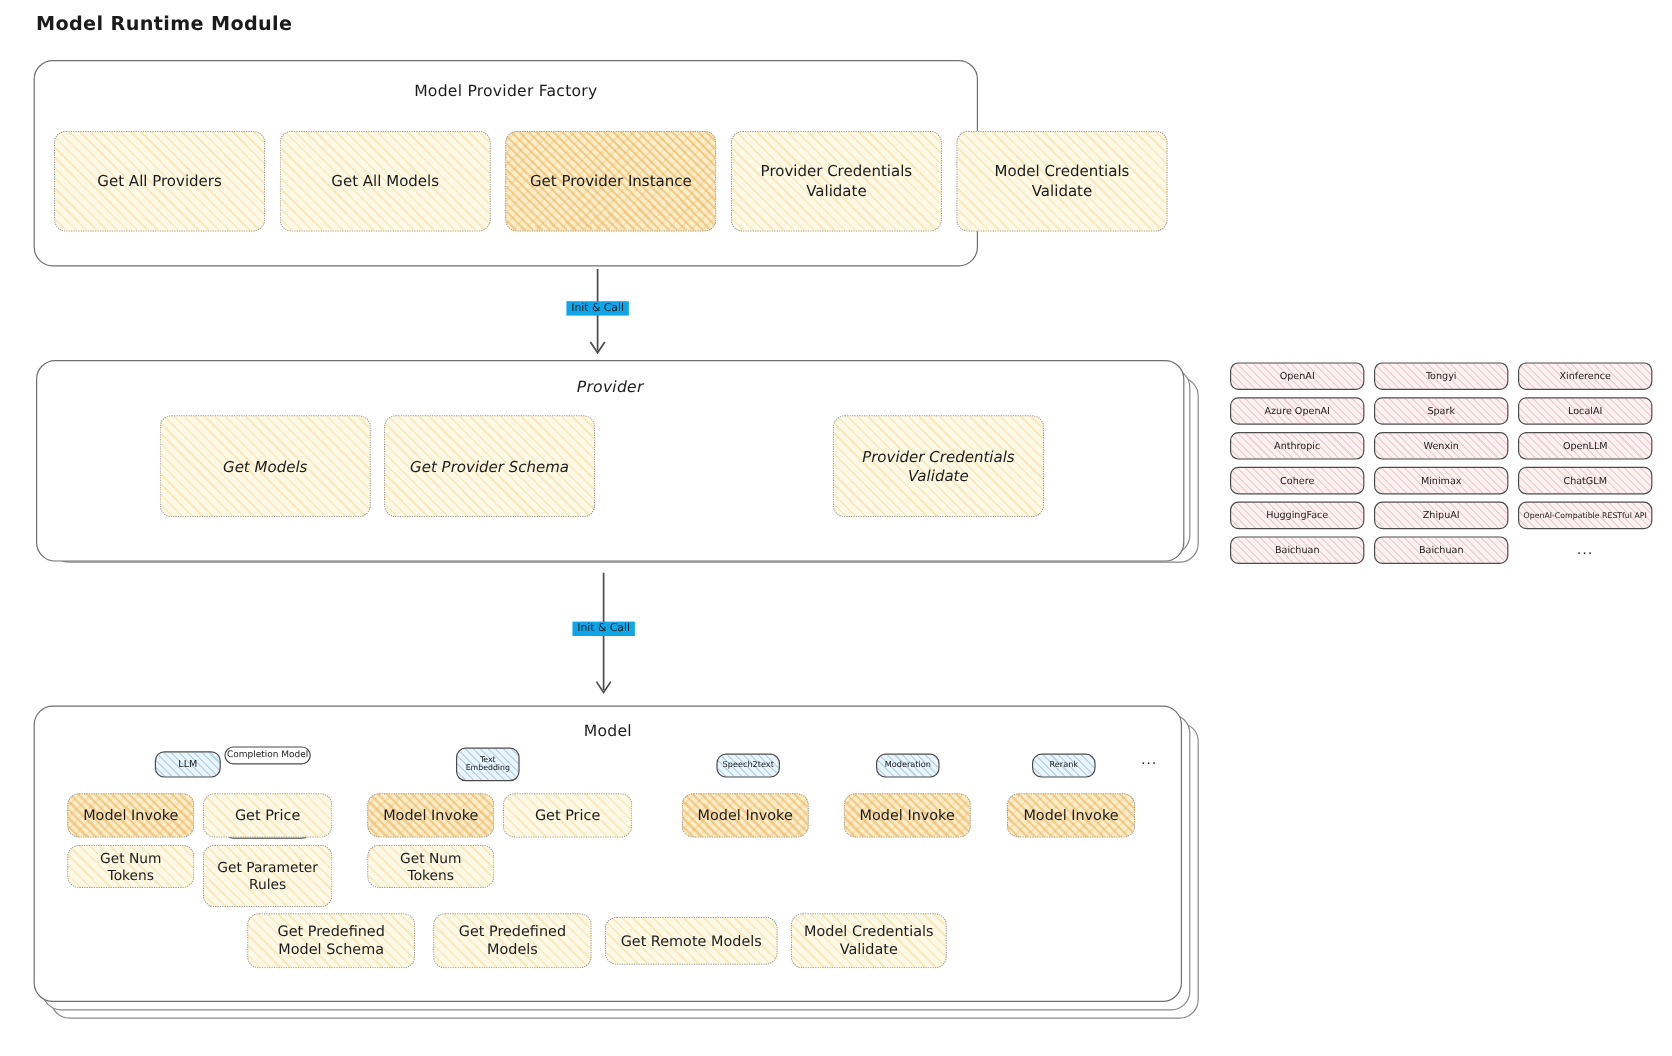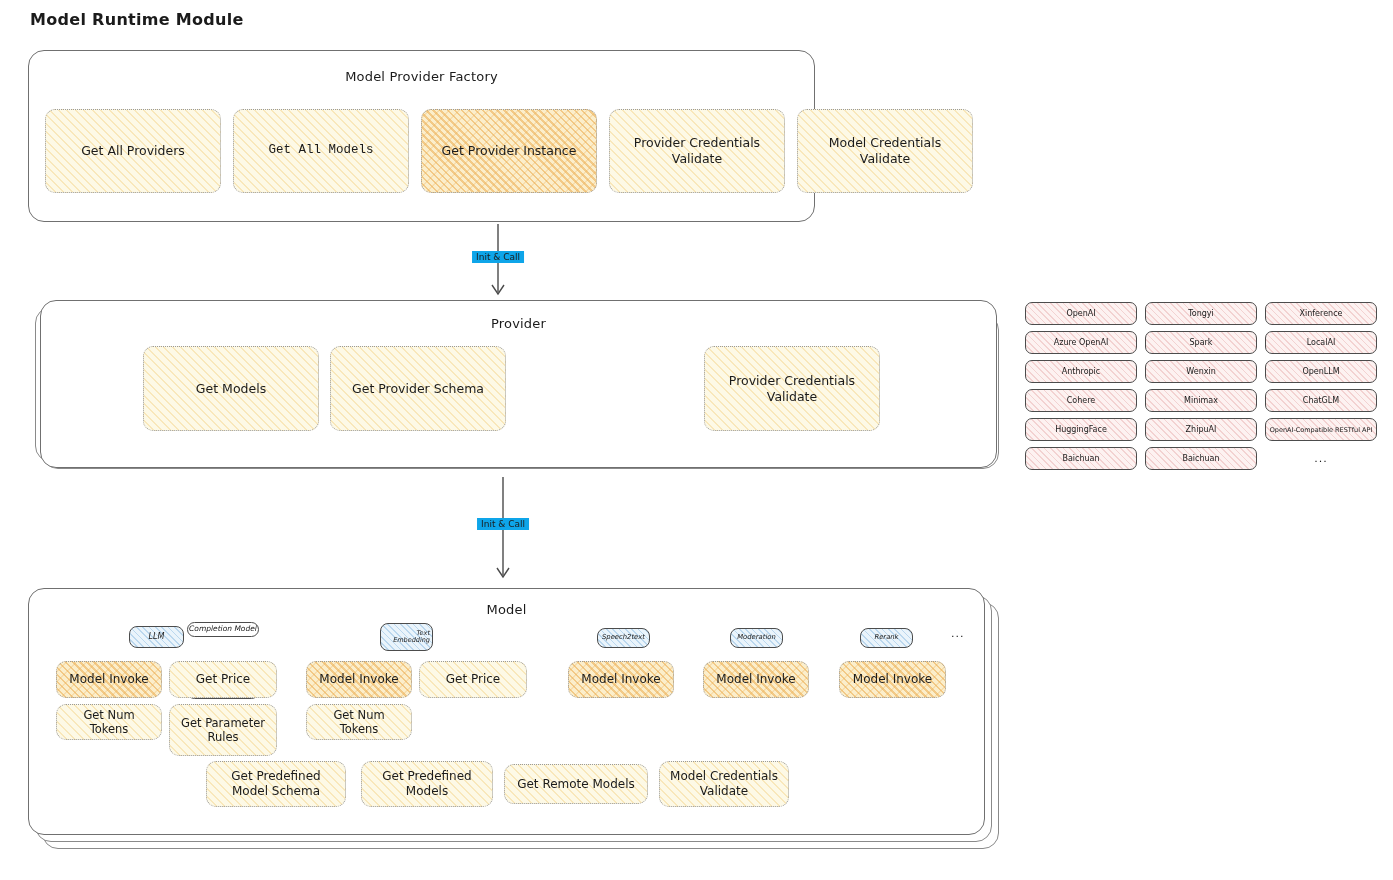--- a/index.html
+++ b/index.html
@@ -43,53 +43,53 @@
   
   .chips { position:absolute; left:1025px; top:302px; display:grid;
     grid-template-columns:112px 112px 112px; grid-auto-rows:23px; column-gap:8px; row-gap:6px; z-index:4; }
   .chip { border:1.1px solid #4c4c4c; border-radius:7px; display:flex; align-items:center;
     justify-content:center; font-size:8px; white-space:nowrap; overflow:hidden; }
   .chip-small { font-size:6.5px; }
   .chip-none { border:none; background:none; font-size:11px; letter-spacing:1px; }
 
   
   .tab { position:absolute; display:flex; align-items:center; justify-content:center;
-    text-align:right; border:1.1px solid #4c4c4c; border-radius:8px; line-height:1.15;font-style:italic; }
+    text-align:center; border:1.1px solid #4c4c4c; border-radius:8px; line-height:1.15; }
   .tab-white { background:#fff; }
   .ellipsis { position:absolute; font-size:11px; letter-spacing:1px; }
 
   .mnode { font-size:12px; border-radius:10px; }
 </style>
 </head>
 <body>
 
 <div class="canvas">
 
   <div class="page-title">Model Runtime Module</div>
 
   <div class="big-box" style="left:28px; top:50px; width:787px; height:172px;">
     <div class="box-title" style="top:18px;">Model Provider Factory</div>
     <div class="node dotted hatch-yellow fnode" style="left:16px;">Get All Providers</div>
-    <div class="node dotted hatch-yellow fnode" style="left:204px;font-family:Liberation Mono, monospace;">Get All Models</div>
+    <div class="node dotted hatch-yellow fnode" style="left:204px;">Get All Models</div>
     <div class="node dotted hatch-orange fnode" style="left:392px;">Get Provider Instance</div>
     <div class="node dotted hatch-yellow fnode" style="left:580px;">Provider Credentials Validate</div>
     <div class="node dotted hatch-yellow fnode" style="left:768px;">Model Credentials Validate</div>
   </div>
 
   <div class="arrow" style="left:490px; top:224px; width:16px; height:72px;">
     <svg width="16" height="72" viewBox="0 0 16 72">
       <line x1="8" y1="0" x2="8" y2="68" stroke="#4a4a4a" stroke-width="1.4"></line>
       <polyline points="2,61 8,70 14,61" fill="none" stroke="#4a4a4a" stroke-width="1.4"></polyline>
     </svg>
     <span class="arrow-label">Init &amp; Call</span>
   </div>
 
   <div class="stack s2" style="left:42px; top:314px; width:957px; height:155px;"></div>
   <div class="stack s1" style="left:35px; top:307px; width:957px; height:155px;"></div>
-  <div class="big-box" style="left:40px; top:300px; width:957px; height:168px;">
+  <div class="big-box" style="left:30px; top:300px; width:957px; height:168px;font-style:italic;">
     <div class="box-title" style="top:15px;">Provider</div>
     <div class="node dotted hatch-yellow" style="left:102px; top:45px; width:176px; height:85px; font-size:12.5px;">Get Models</div>
     <div class="node dotted hatch-yellow" style="left:289px; top:45px; width:176px; height:85px; font-size:12.5px;">Get Provider Schema</div>
     <div class="node dotted hatch-yellow" style="left:663px; top:45px; width:176px; height:85px; font-size:12.5px;">Provider Credentials Validate</div>
   </div>
 
   <div class="chips">
     <div class="chip hatch-pink">OpenAI</div>
     <div class="chip hatch-pink">Tongyi</div>
     <div class="chip hatch-pink">Xinference</div>

